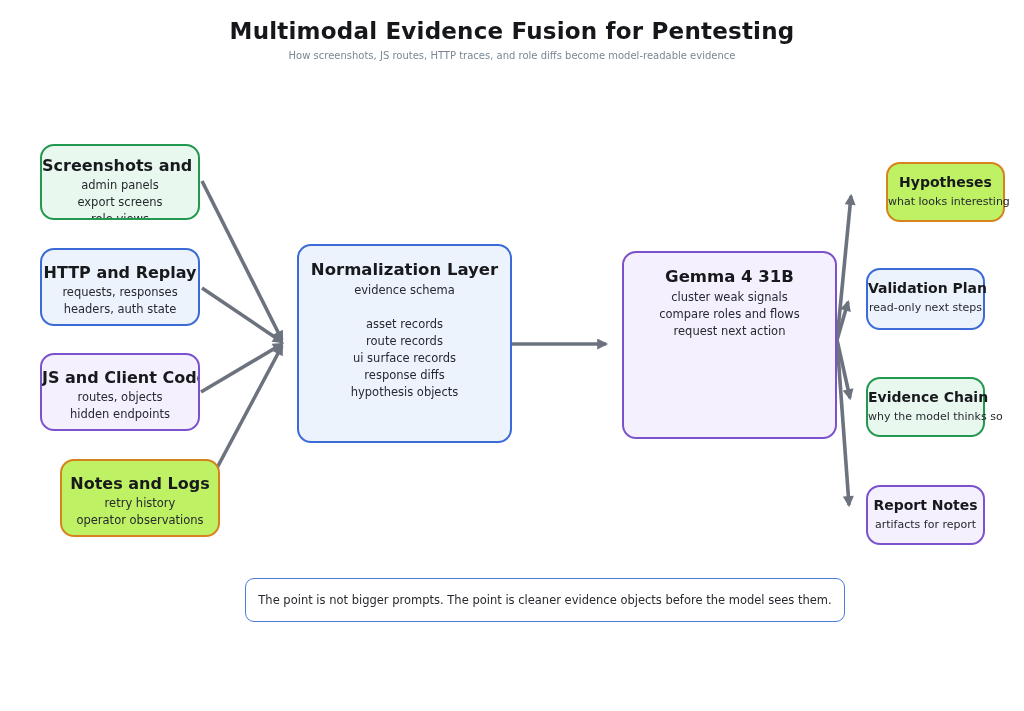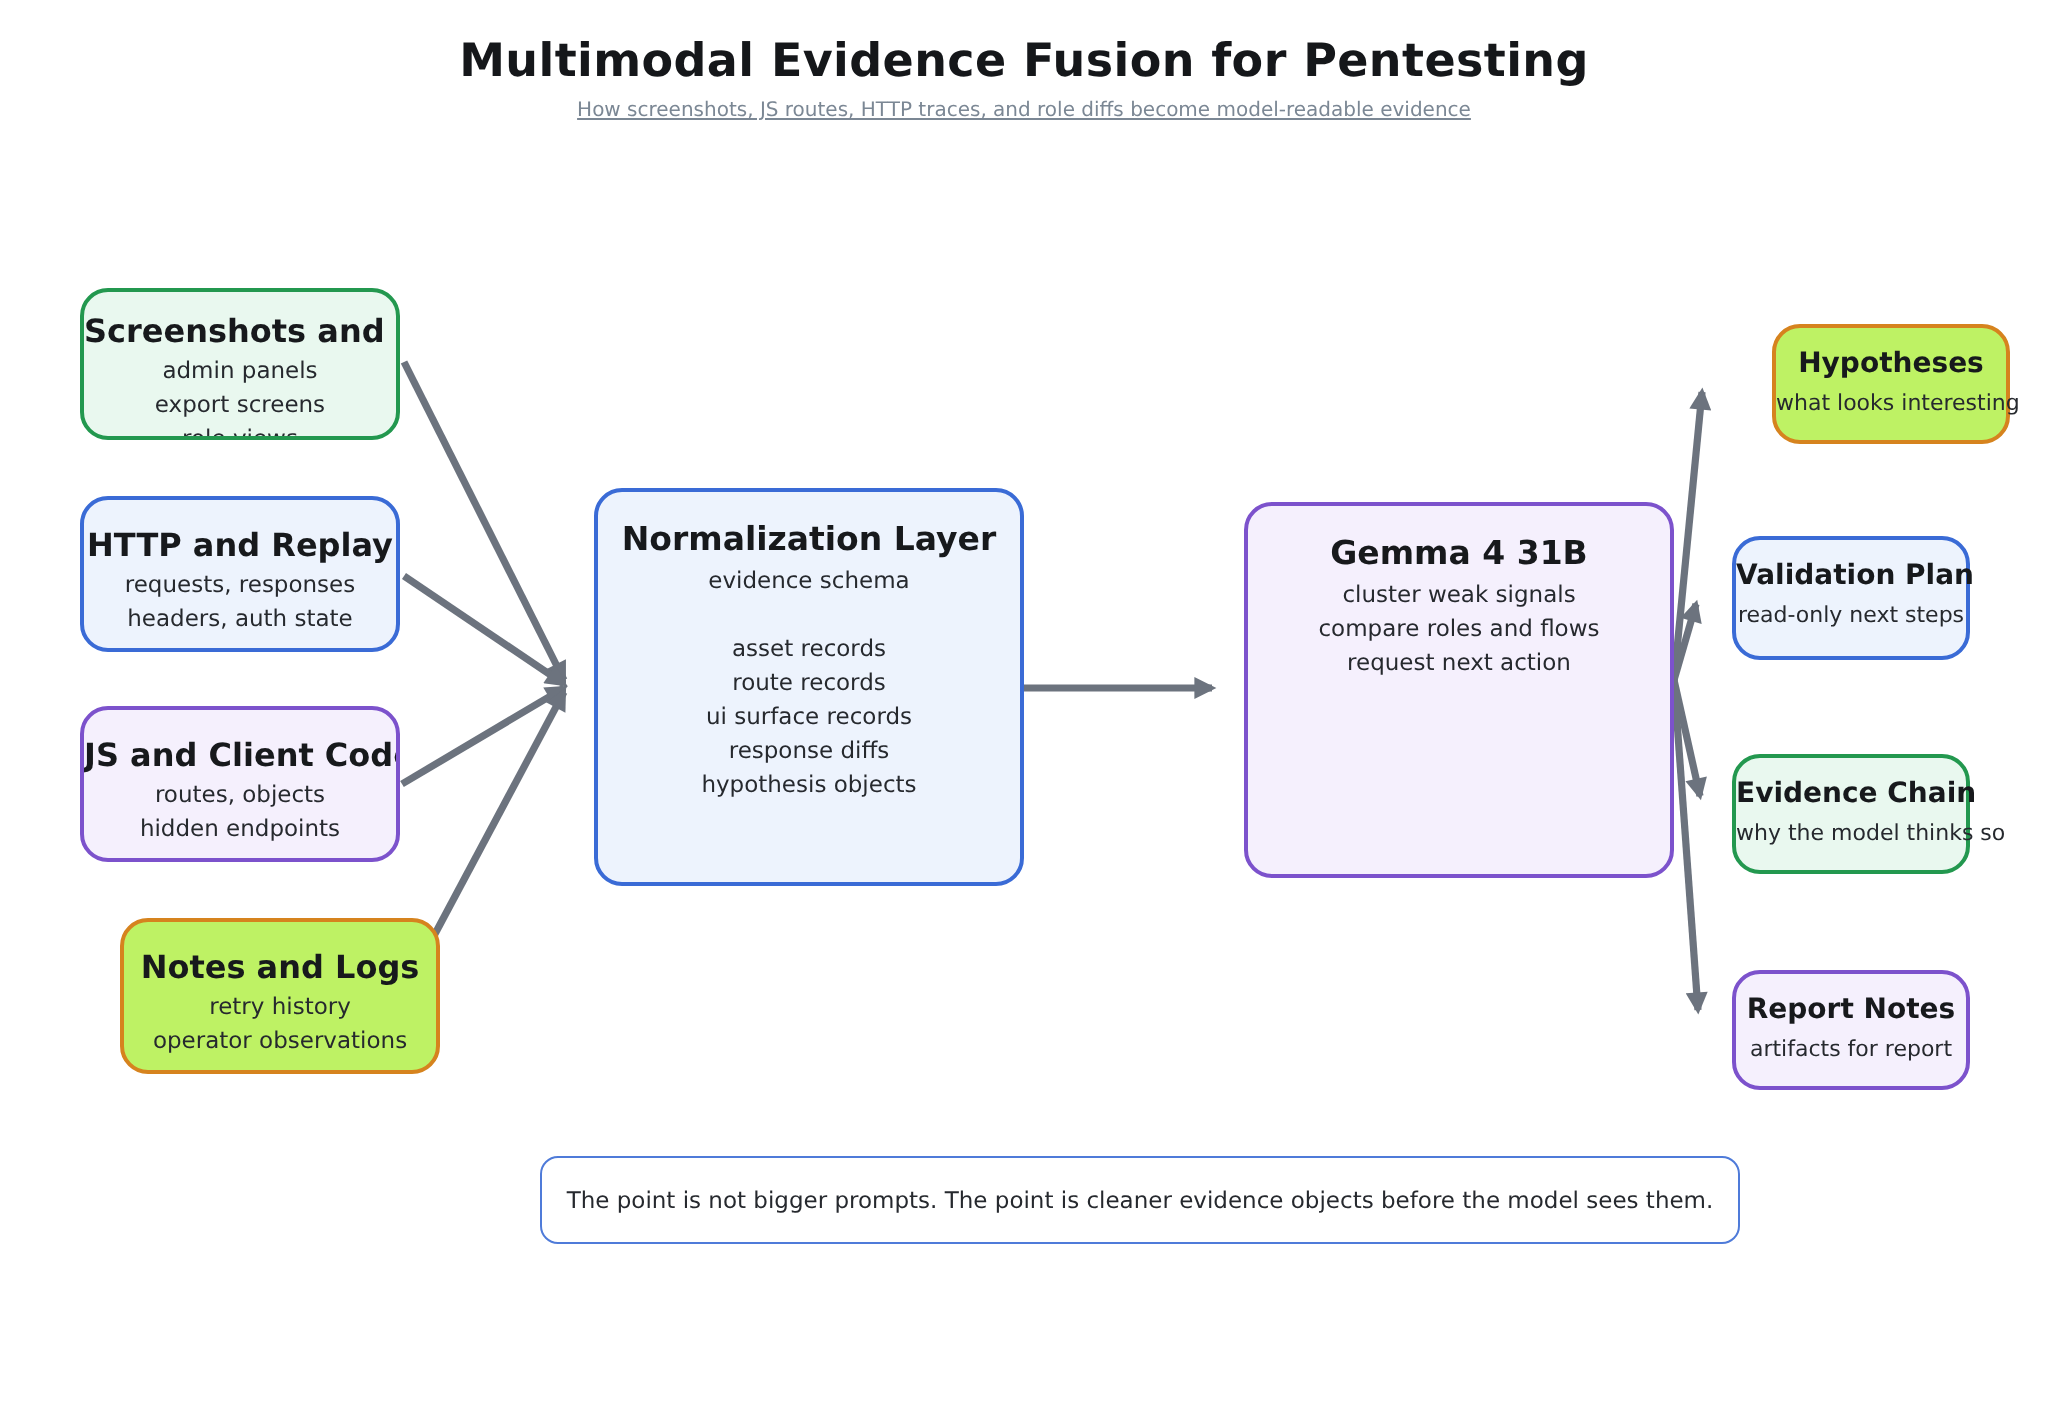--- a/index.html
+++ b/index.html
@@ -6,21 +6,21 @@
   .canvas{
     position:relative;width:1024px;height:711px;background:#ffffff;
     font-family:"DejaVu Sans", sans-serif;color:#17191c;overflow:hidden;
   }
   .page-title{
     position:absolute;left:0;top:18px;width:1024px;text-align:center;
     font-size:23px;font-weight:bold;letter-spacing:.2px;color:#15171a;
   }
   .page-subtitle{
     position:absolute;left:0;top:50px;width:1024px;text-align:center;
-    font-size:10px;color:#7b8794;text-decoration:underline;
+    font-size:10px;color:#7b8794;
   }
   .node{
     position:absolute;box-sizing:border-box;border:2px solid #999;
     border-radius:14px;text-align:center;overflow:visible;
   }
   .node .title{font-weight:bold;white-space:nowrap;}
   .node .line{white-space:nowrap;}
   .green {border-color:#23984f;background:#e9f8ef;}
   .blue  {border-color:#3a6bd6;background:#edf3fd;}
   .purple{border-color:#7c52cc;background:#f5f0fd;}
@@ -31,21 +31,21 @@
   .big{width:215px;padding-top:12px;}
   .big .title{font-size:16.5px;line-height:24px;}
   .big .line{font-size:11.5px;line-height:17px;color:#26292e;}
   .out{width:119px;left:866px;padding-top:8px;}
   .out .title{font-size:14px;line-height:21px;}
   .out .line{font-size:11px;line-height:17px;color:#26292e;}
   .note{
     position:absolute;left:245px;top:578px;width:600px;height:44px;
     box-sizing:border-box;border:1.5px solid #4f7bd9;border-radius:9px;
     background:#ffffff;display:flex;align-items:center;justify-content:center;
-    font-size:11.5px;color:#26292e;margin-left:25px;
+    font-size:11.5px;color:#26292e;
   }
   .edges{position:absolute;left:0;top:0;pointer-events:none;}
 </style>
 </head>
 <body>
 
 <div class="canvas">
 
   <div class="page-title">Multimodal Evidence Fusion for Pentesting</div>
   <div class="page-subtitle">How screenshots, JS routes, HTTP traces, and role diffs become model-readable evidence</div>

